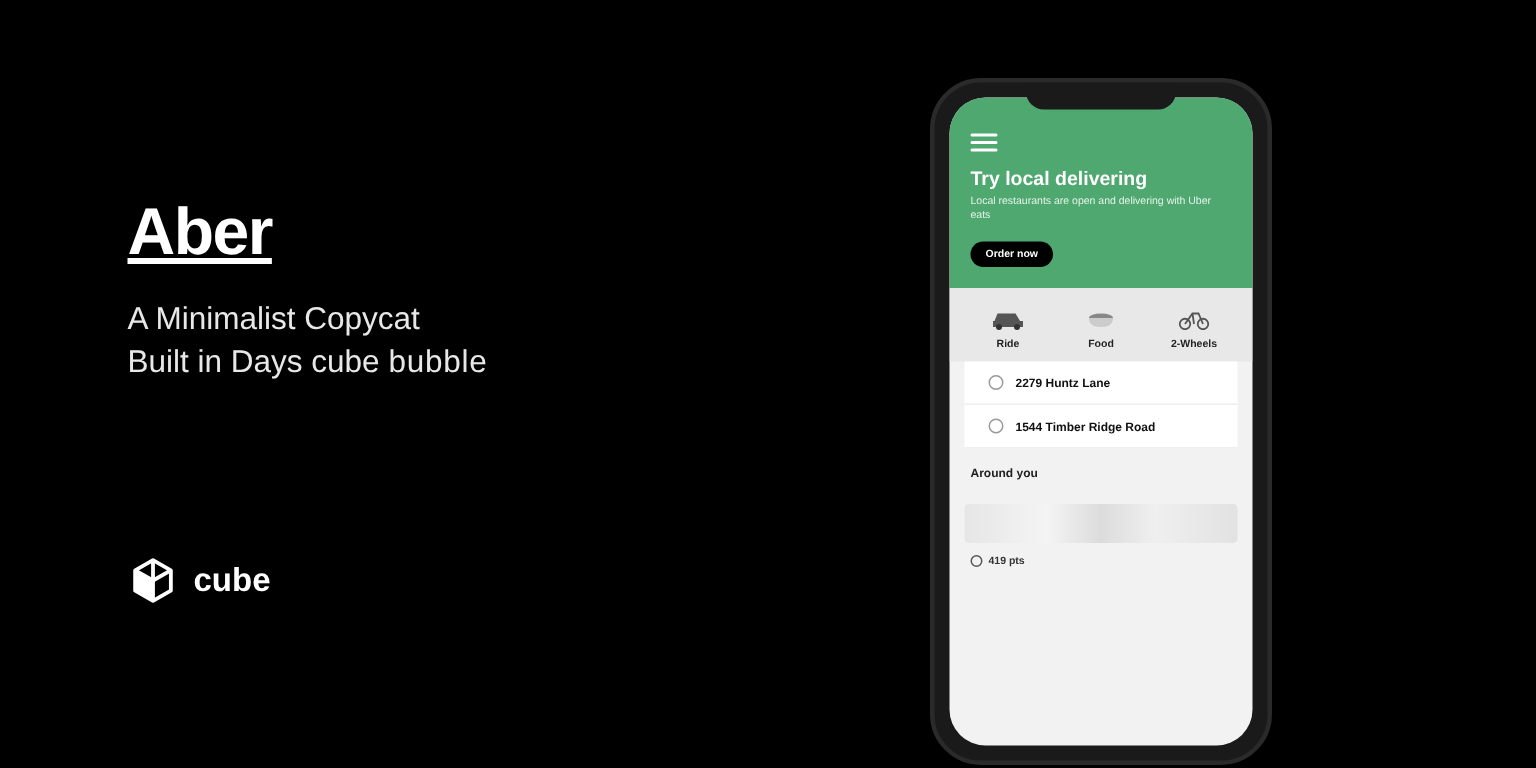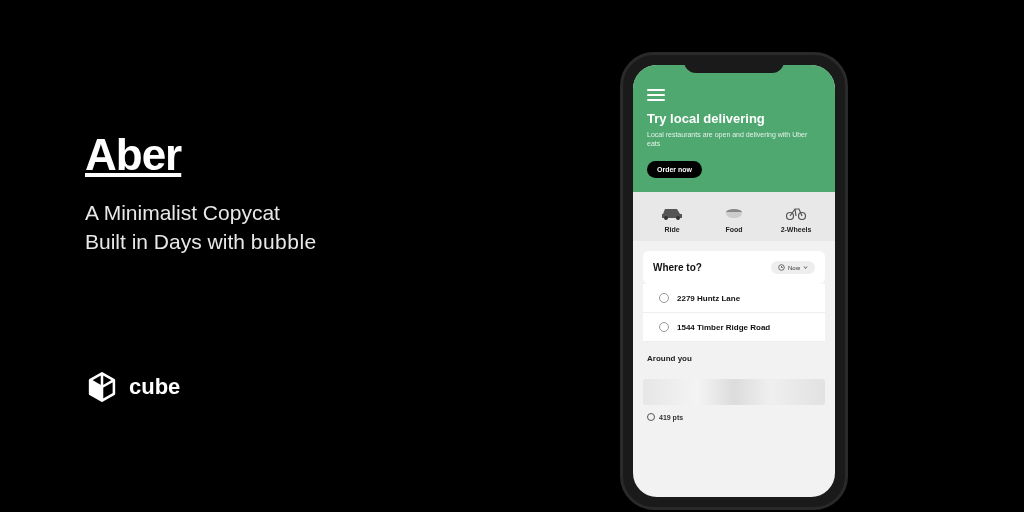--- a/index.html
+++ b/index.html
@@ -192,21 +192,21 @@
   border-radius: 50%;
 }
 </style>
 </head>
 <body>
 
 <div class="left">
   <div class="title">Aber</div>
   <div class="subtitle">
     <span>A Minimalist Copycat</span><br>
-    <span>Built in Days with </span><span class="bubble-word">bubble</span>
+    <span>Built in Days cube </span><span class="bubble-word">bubble</span>
   </div>
 </div>
 
 <div class="cube-logo">
   <svg viewBox="0 0 40 40">
     <path d="M20 4 L34 12 L34 28 L20 36 L6 28 L6 12 Z M20 4 L20 20 M20 20 L34 12 M20 20 L6 12 M20 20 L20 36" stroke="#fff" stroke-width="3" fill="none" stroke-linejoin="round"></path>
     <path d="M6 12 L20 20 L20 36 L6 28 Z" fill="#fff"></path>
   </svg>
   <span>cube</span>
 </div>
@@ -251,33 +251,20 @@
           <svg width="22" height="14" viewBox="0 0 22 14">
               <circle cx="5" cy="10" r="3.5" fill="none" stroke="#555" stroke-width="1.2"></circle>
               <circle cx="17" cy="10" r="3.5" fill="none" stroke="#555" stroke-width="1.2"></circle>
               <path d="M5 10 L10 3 L14 3 L17 10 M10 3 L11 10" stroke="#555" stroke-width="1.2" fill="none"></path>
             </svg>
         </div>
         <div class="cat-label">2-Wheels</div>
       </div>
     </div>
 
-    <div class="where-card">
-      <div class="where-title">Where to?</div>
-      <div class="now-pill">
-        <svg width="7" height="7" viewBox="0 0 10 10">
-            <circle cx="5" cy="5" r="4" fill="none" stroke="#333" stroke-width="1"></circle>
-            <path d="M5 3 L5 5 L7 5" stroke="#333" stroke-width="1" fill="none"></path>
-          </svg>
-        <span>Now</span>
-        <svg width="5" height="5" viewBox="0 0 10 10">
-            <path d="M2 3 L5 7 L8 3" stroke="#333" stroke-width="1.5" fill="none"></path>
-          </svg>
-      </div>
-    </div>
 
     <div class="address">
       <div class="addr-icon"></div>
       <span>2279  Huntz Lane</span>
     </div>
     <div class="address">
       <div class="addr-icon"></div>
       <span>1544  Timber Ridge Road</span>
     </div>
 

